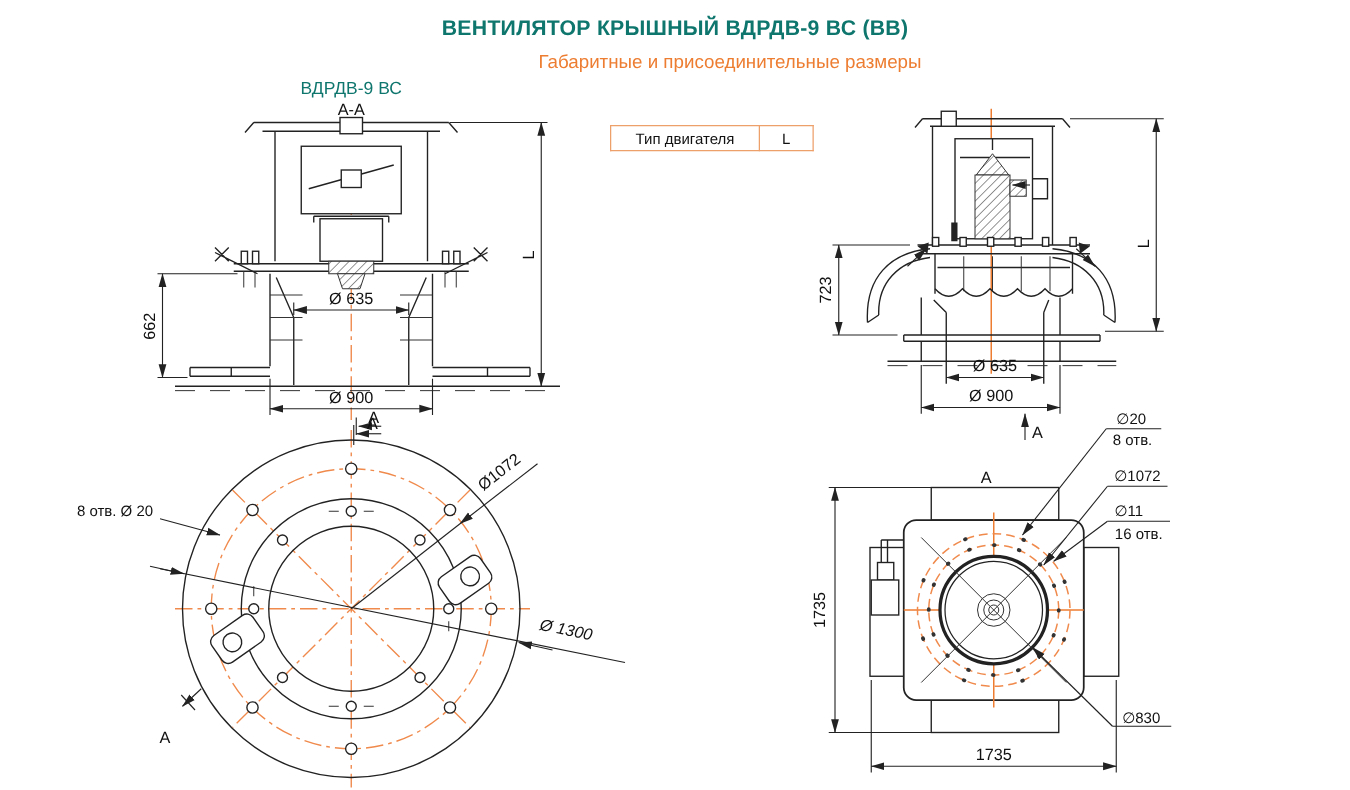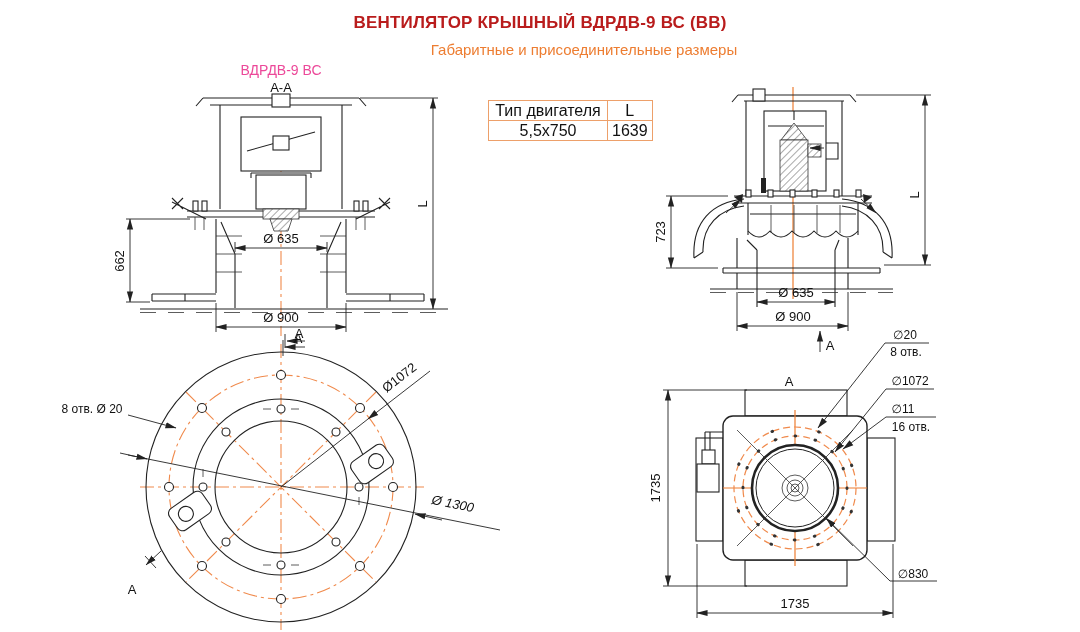--- a/index.html
+++ b/index.html
@@ -1,26 +1,26 @@
 <!DOCTYPE html>
 <html><head>
 <meta charset="utf-8">
 <style>
   html,body{margin:0;padding:0;background:#fff;}
   .page{position:relative;width:1080px;height:632px;background:#fff;overflow:hidden;
         font-family:"Liberation Sans",sans-serif;}
   .title{position:absolute;left:0;top:13px;width:1080px;text-align:center;
-         font-size:17px;font-weight:bold;color:#b91c1c;letter-spacing:.2px;}
+         font-size:17px;font-weight:bold;color:#0f766e;letter-spacing:.2px;}
   .subtitle{position:absolute;left:0;top:41px;width:1080px;text-align:center;
             font-size:15px;color:#ED7D31;padding-left:44px;}
-  .view-label{position:absolute;width:200px;text-align:center;font-size:14px;color:#ec4899;}
+  .view-label{position:absolute;width:200px;text-align:center;font-size:14px;color:#0f766e;}
   .lbl-vs{left:181px;top:62px;}
   .lbl-vv{left:707px;top:62px;}
   table.motor{position:absolute;left:488px;top:100px;border-collapse:collapse;}
-  table.motor th,table.motor td{border:1px solid #EDA06A;font-size:16px;color:#111;
+  table.motor th,table.motor td{border:1px solid #EDA06A;font-size:12px;color:#111;
       font-weight:normal;text-align:center;height:19px;padding:0 4px;margin-left:46px;}
   table.motor .c1{width:110px;} table.motor .c2{width:34px;}
   svg{position:absolute;left:0;top:0;}
   .ln{stroke:#222;fill:none;stroke-width:1.1;}
   .lt{stroke:#333;fill:none;stroke-width:.8;}
   .dim{stroke:#222;fill:none;stroke-width:.9;}
   .cl{stroke:#F08A4C;fill:none;stroke-width:1.1;stroke-dasharray:14 4 3 4;}
   .cls{stroke:#ED7D31;fill:none;stroke-width:1.2;}
   .od{stroke:#F08A4C;fill:none;stroke-width:1.2;stroke-dasharray:7 4;}
   .wf{fill:#fff;stroke:#222;stroke-width:1.1;}
@@ -35,24 +35,20 @@
 
   <div class="title">ВЕНТИЛЯТОР КРЫШНЫЙ  ВДРДВ-9  ВС (ВВ)</div>
   <div class="subtitle">Габаритные и присоединительные размеры</div>
   <div class="view-label lbl-vs">ВДРДВ-9 ВС</div>
 
   <table class="motor">
     <tbody>
         <tr>
       <th class="c1">Тип двигателя</th>
       <th class="c2">L</th>
-    </tr>
-    <tr>
-      <td>5,5x750</td>
-      <td>1639</td>
     </tr>
   </tbody>
     </table>
 
   <svg width="1080" height="632" viewBox="0 0 1080 632">
     <defs>
       <pattern id="h1" width="5" height="5" patternUnits="userSpaceOnUse" patternTransform="rotate(45)">
         <rect width="5" height="5" fill="#fff"></rect>
         <line x1="0" y1="0" x2="0" y2="5" stroke="#555" stroke-width="1"></line>
       </pattern>

